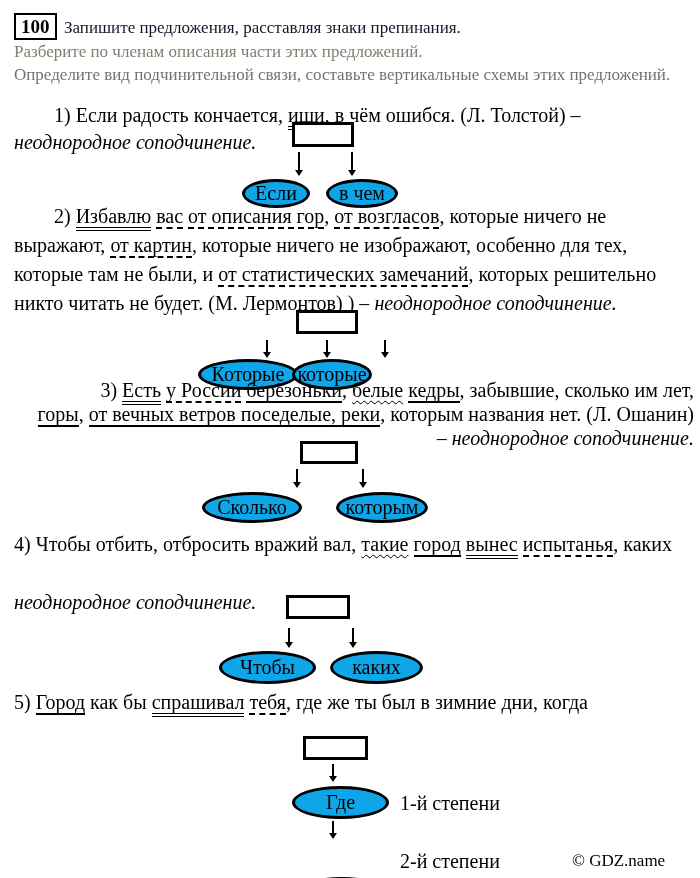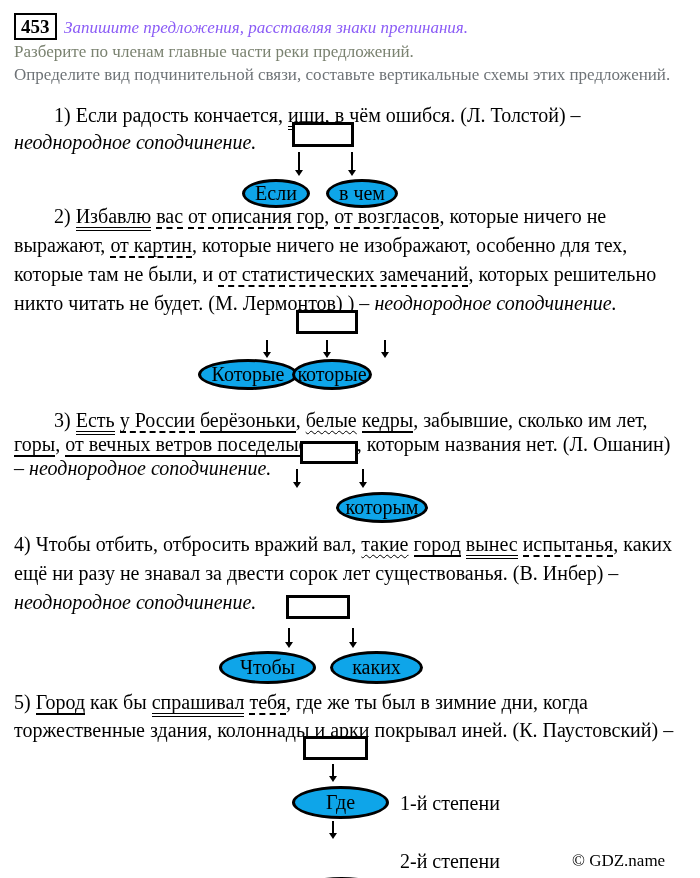--- a/index.html
+++ b/index.html
@@ -6,30 +6,30 @@
   .page {
     position:relative; width:700px; height:878px; background:#ffffff;
     font-family:"Liberation Serif", serif; color:#000; overflow:hidden;
   }
   
   .num-box {
     position:absolute; left:14px; top:13px; border:2px solid #000;
     padding:1px 5px; font-weight:700; font-size:19px; line-height:21px; background:#fff;
   }
   .instr { position:absolute; font-size:17px; line-height:22px; white-space:nowrap; }
-  .instr1 { left:64px; top:17px; color:#8b5cf6;font-style:italic; }
+  .instr1 { left:64px; top:17px; color:#0f172a; }
   .instr2 { left:14px; top:41px; color:#7a8270; }
   .instr3 { left:14px; top:64px; color:#6e7377; }
 
   
   .para { position:absolute; left:14px; width:680px; font-size:20px; }
   .ind  { text-indent:40px; }
   .p1 { top:102px; line-height:27px; }
   .p2 { top:202px; line-height:29px; }
-  .p3 { top:408px; line-height:24px; }
+  .p3 { top:378px; line-height:24px;text-align:right; }
   .p4 { top:530px; line-height:29px; }
   .p5 { top:688px; line-height:28px; }
 
   
   .u1 { border-bottom:2px solid #000; }            
   .u2 { border-bottom:4px double #000; }           
   .ud { border-bottom:2px dashed #000; }           
   .uw { text-decoration:underline; text-decoration-style:wavy;
         text-decoration-thickness:1px; text-underline-offset:3px; } 
   .it { font-style:italic; }
@@ -47,23 +47,23 @@
     font-size:20px; background:#0ea5e9; white-space:nowrap;
   }
   .deg { position:absolute; font-size:20px; white-space:nowrap; }
   .copyright { position:absolute; left:572px; top:851px; font-size:17px; white-space:nowrap; }
 </style>
 </head>
 <body>
 
 <div class="page">
 
-  <div class="num-box">453</div>
+  <div class="num-box">100</div>
   <div class="instr instr1">Запишите предложения, расставляя знаки препинания.</div>
-  <div class="instr instr2">Разберите по членам главные части реки предложений.</div>
+  <div class="instr instr2">Разберите по членам описания части этих предложений.</div>
   <div class="instr instr3">Определите вид подчинительной связи, составьте вертикальные схемы этих предложений.</div>
 
   <div class="para p1 ind">
     <span>1) Если радость кончается, </span><span class="u2">ищи</span><span>, в чём ошибся. (Л. Толстой) – </span><br>
     <span class="it">неоднородное соподчинение.</span>
   </div>
 
   <div class="rect" style="left:292px;top:122px;width:62px;height:25px;"></div>
   <div class="arrow" style="left:298px;top:152px;height:22px;"></div>
   <div class="arrow" style="left:351px;top:152px;height:22px;"></div>
@@ -86,37 +86,38 @@
 
   <div class="para p3 ind">
     <span>3) </span><span class="u2">Есть</span><span> </span><span class="ud">у России</span><span> </span><span class="u1">берёзоньки</span><span>, </span><span class="uw">белые</span><span> </span><span class="u1">кедры</span><span>, забывшие, сколько им лет,</span><br>
     <span class="u1">горы</span><span>, </span><span class="u1">от вечных ветров поседелые, реки</span><span>, которым названия нет. (Л. Ошанин)</span><br>
     <span>– </span><span class="it">неоднородное соподчинение.</span>
   </div>
 
   <div class="rect" style="left:300px;top:441px;width:58px;height:23px;"></div>
   <div class="arrow" style="left:296px;top:469px;height:17px;"></div>
   <div class="arrow" style="left:362px;top:469px;height:17px;"></div>
+  <div class="ell" style="left:202px;top:492px;width:100px;height:31px;">Сколько</div>
   <div class="ell" style="left:336px;top:492px;width:92px;height:31px;">которым</div>
 
   <div class="para p4">
     <span>4) Чтобы отбить, отбросить вражий вал, </span><span class="uw">такие</span><span> </span><span class="u1">город</span><span> </span><span class="u2">вынес</span><span> </span><span class="ud">испытанья</span><span>, каких</span><br>
-    <span>ещё ни разу не знавал за двести сорок лет существованья. (В. Инбер) –</span><br>
+    <br>
     <span class="it">неоднородное соподчинение.</span>
   </div>
 
   <div class="rect" style="left:286px;top:595px;width:64px;height:24px;"></div>
   <div class="arrow" style="left:288px;top:628px;height:18px;"></div>
   <div class="arrow" style="left:352px;top:628px;height:18px;"></div>
   <div class="ell" style="left:330px;top:651px;width:93px;height:33px;">каких</div>
   <div class="ell" style="left:219px;top:651px;width:97px;height:33px;">Чтобы</div>
 
   <div class="para p5">
     <span>5) </span><span class="u1">Город</span><span> как бы </span><span class="u2">спрашивал</span><span> </span><span class="ud">тебя</span><span>, где же ты был в зимние дни, когда</span><br>
-    <span>торжественные здания, колоннады и арки покрывал иней. (К. Паустовский) –</span><br>
+    <br>
   </div>
 
   <div class="rect" style="left:303px;top:736px;width:65px;height:24px;"></div>
   <div class="arrow" style="left:332px;top:764px;height:16px;"></div>
   <div class="ell" style="left:292px;top:786px;width:97px;height:33px;">Где</div>
   <div class="deg" style="left:400px;top:792px;">1-й степени</div>
   <div class="arrow" style="left:332px;top:821px;height:16px;"></div>
   <div class="ell" style="left:292px;top:857px;width:99px;height:34px;margin-top:20px;">Когда</div>
   <div class="deg" style="left:400px;top:850px;">2-й степени</div>
 

